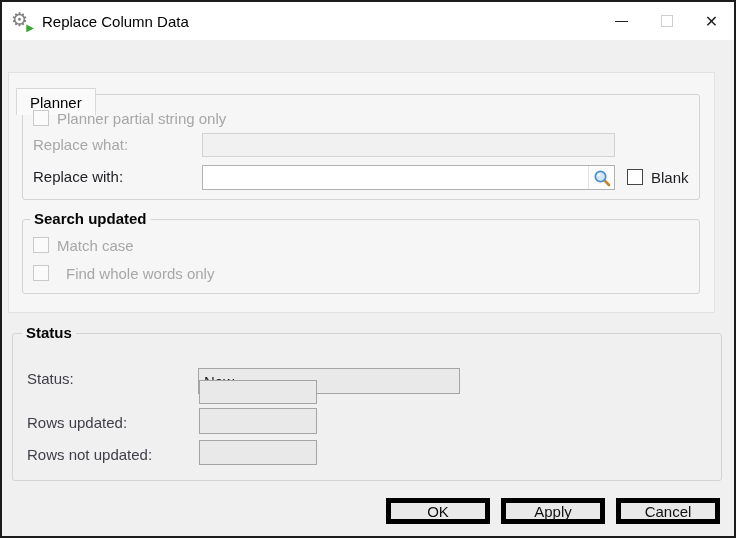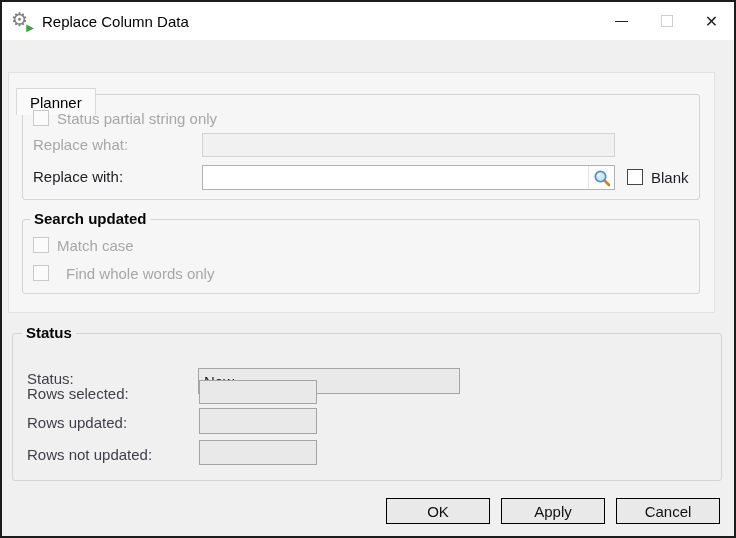--- a/index.html
+++ b/index.html
@@ -108,21 +108,21 @@
   .search-seg {
     position: absolute; top: 1px; right: 1px; bottom: 1px; width: 26px;
     display: flex; align-items: center; justify-content: center;
     background: #fdfdfd; border-left: 1px solid #e4e4e4;
   }
   
   .btn {
     position: absolute;
     width: 104px; height: 26px;
     background: #e9e9e9;
-    border: 1px solid #000000;
+    border: 5px solid #000000;
     font-family: "Liberation Sans", sans-serif;
     font-size: 15px; color: #111;
     display: flex; align-items: center; justify-content: center;
     cursor: default;
   }
 </style>
 </head>
 <body>
 
 <div class="window">
@@ -145,21 +145,21 @@
   </div>
 
   <div class="tab">
     <span>Planner</span>
   </div>
   <div class="tab-panel"></div>
 
   <div class="groupbox gb1"></div>
 
   <div class="abs checkbox disabled" style="left:31px; top:108px;"></div>
-  <span class="abs lbl disabled" style="left:55px; top:108px;">Status partial string only</span>
+  <span class="abs lbl disabled" style="left:55px; top:108px;">Planner partial string only</span>
 
   <span class="abs lbl disabled" style="left:31px; top:134px;">Replace what:</span>
   <div class="input-wrap" style="left:200px; top:131px; width:413px; height:24px;">
     <input class="txt-input disabled" type="text" value="" style="">
   </div>
 
   <span class="abs lbl" style="left:31px; top:166px;">Replace with:</span>
   <div class="input-wrap" style="left:200px; top:163px; width:413px; height:25px;">
     <input class="txt-input" type="text" value="" style="">
     <div class="search-seg">
@@ -183,21 +183,20 @@
   <span class="abs lbl disabled" style="left:55px; top:263px;margin-left:9px;">Find whole words only</span>
 
   <div class="groupbox gb3"></div>
   <span class="groupbox-title gb3-title">Status</span>
 
   <span class="abs lbl status-lbl" style="left:25px; top:368px;">Status:</span>
   <div class="input-wrap" style="left:196px; top:366px; width:262px; height:26px;">
     <input class="txt-input status-val" type="text" value="New" style="">
   </div>
 
-  <span class="abs lbl status-lbl" style="left:25px; top:383px;">Rows selected:</span>
   <div class="input-wrap" style="left:197px; top:378px; width:118px; height:24px;">
     <input class="txt-input status-val" type="text" value="" style="">
   </div>
 
   <span class="abs lbl status-lbl" style="left:25px; top:412px;">Rows updated:</span>
   <div class="input-wrap" style="left:197px; top:406px; width:118px; height:26px;">
     <input class="txt-input status-val" type="text" value="" style="">
   </div>
 
   <span class="abs lbl status-lbl" style="left:25px; top:444px;">Rows not updated:</span>

